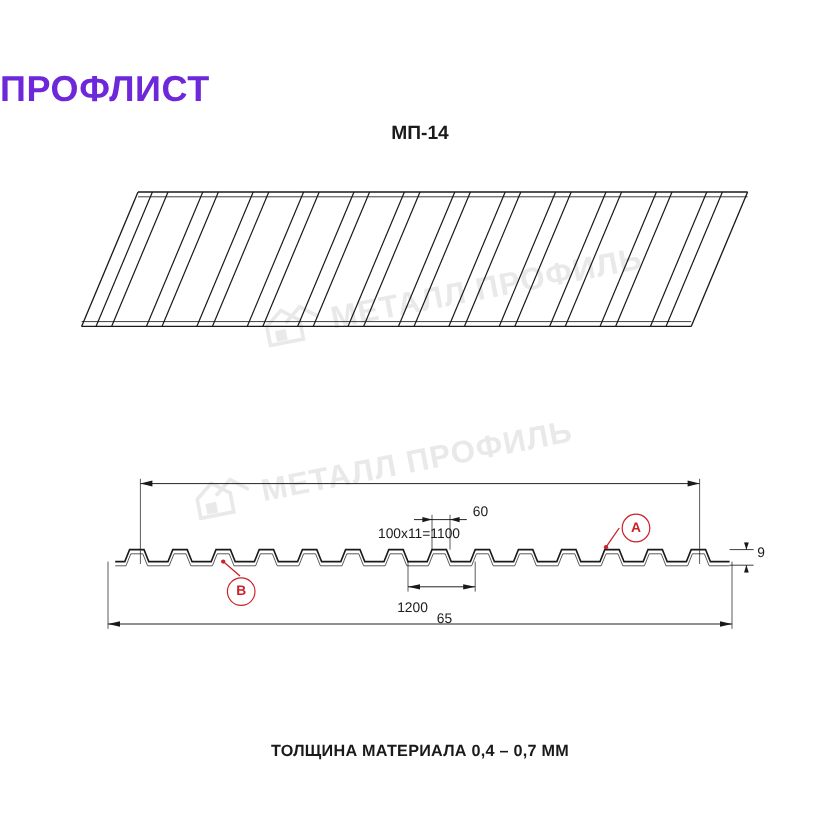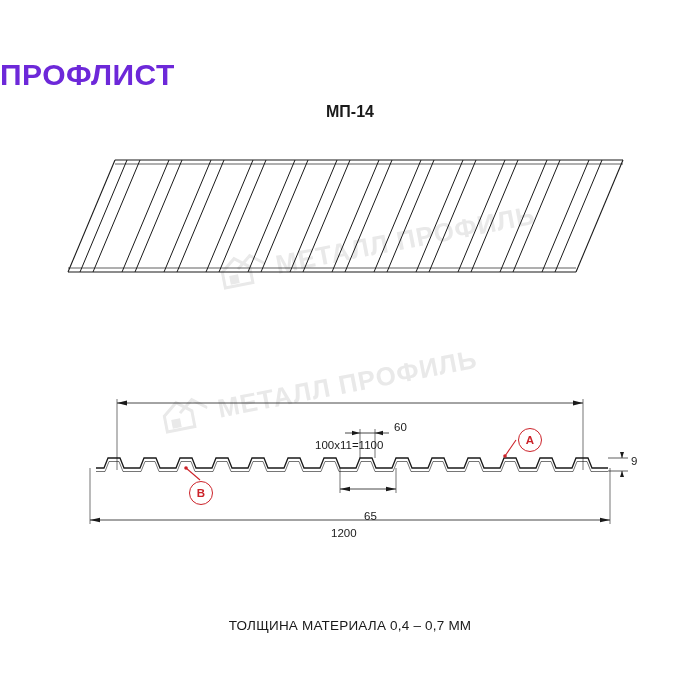--- a/index.html
+++ b/index.html
@@ -40,21 +40,21 @@
     font-weight: bold;
     color: #1a1a1a;
   }
   .footer-note {
     position: absolute;
     top: 618px;
     left: 0;
     width: 700px;
     text-align: center;
     font-size: 13.5px;
-    font-weight: normal;
+    font-weight: bold;
     letter-spacing: 0.2px;
     color: #1a1a1a;
   }
   .drawing {
     position: absolute;
     top: 0;
     left: 0;
   }
   .wm {
     position: absolute;
@@ -102,21 +102,21 @@
   #label-b { top: 481px; left: 189px; }
   .dim-text {
     position: absolute;
     font-size: 11.5px;
     color: #1a1a1a;
     white-space: nowrap;
   }
   #dim-top-label { top: 391px; left: 315px; margin-top: 48px; }
   #dim-35-label  { top: 421px; left: 394px; }
   #dim-65-label  { top: 474px; left: 364px; margin-top: 36px; }
-  #dim-1200-label{ top: 527px; left: 331px; }
+  #dim-1200-label{ top: 501px; left: 331px; }
   #dim-10-label  { top: 455px; left: 631px; }
 </style>
 </head>
 <body>
 
 <div class="page">
 
   <div class="title">ПРОФЛИСТ</div>
   <div class="subtitle">МП-14</div>
 

